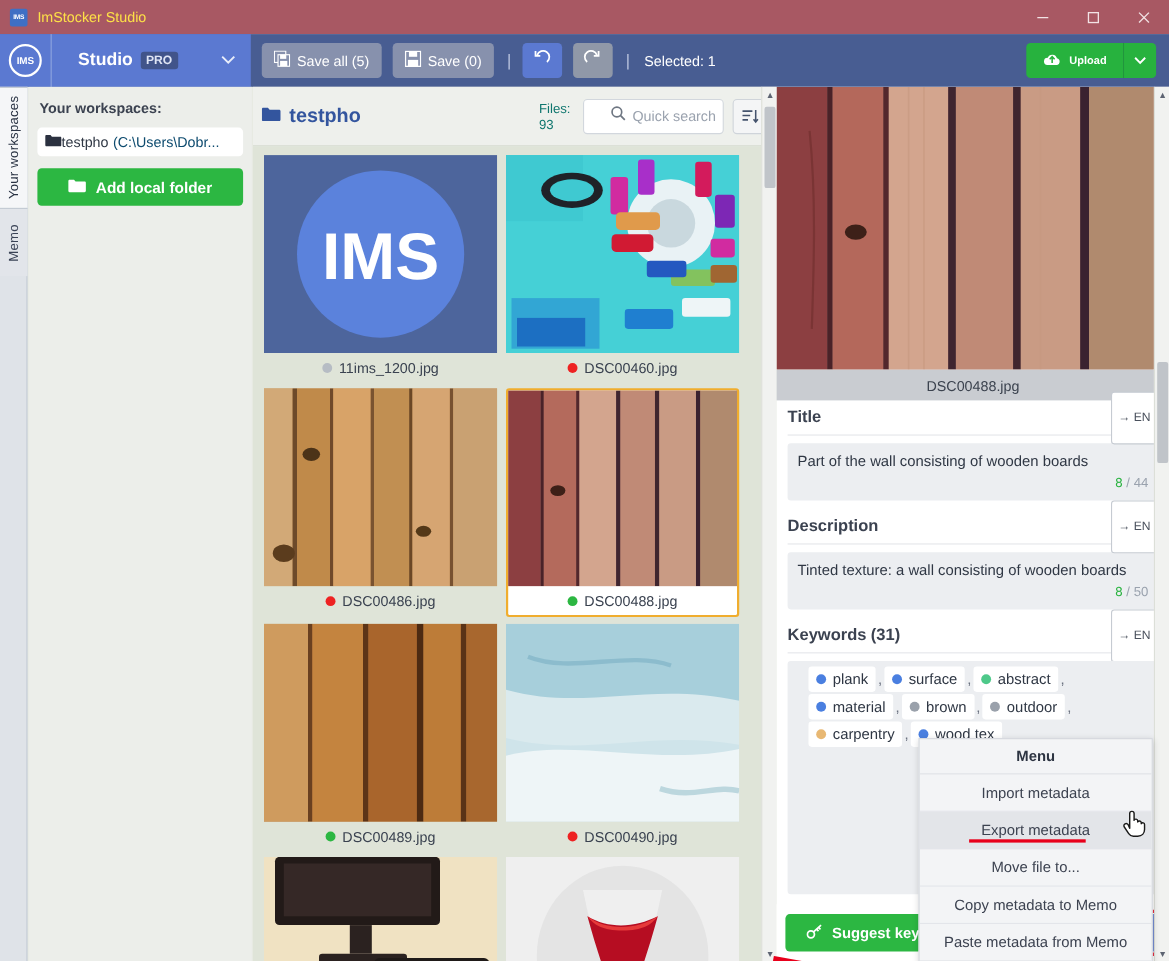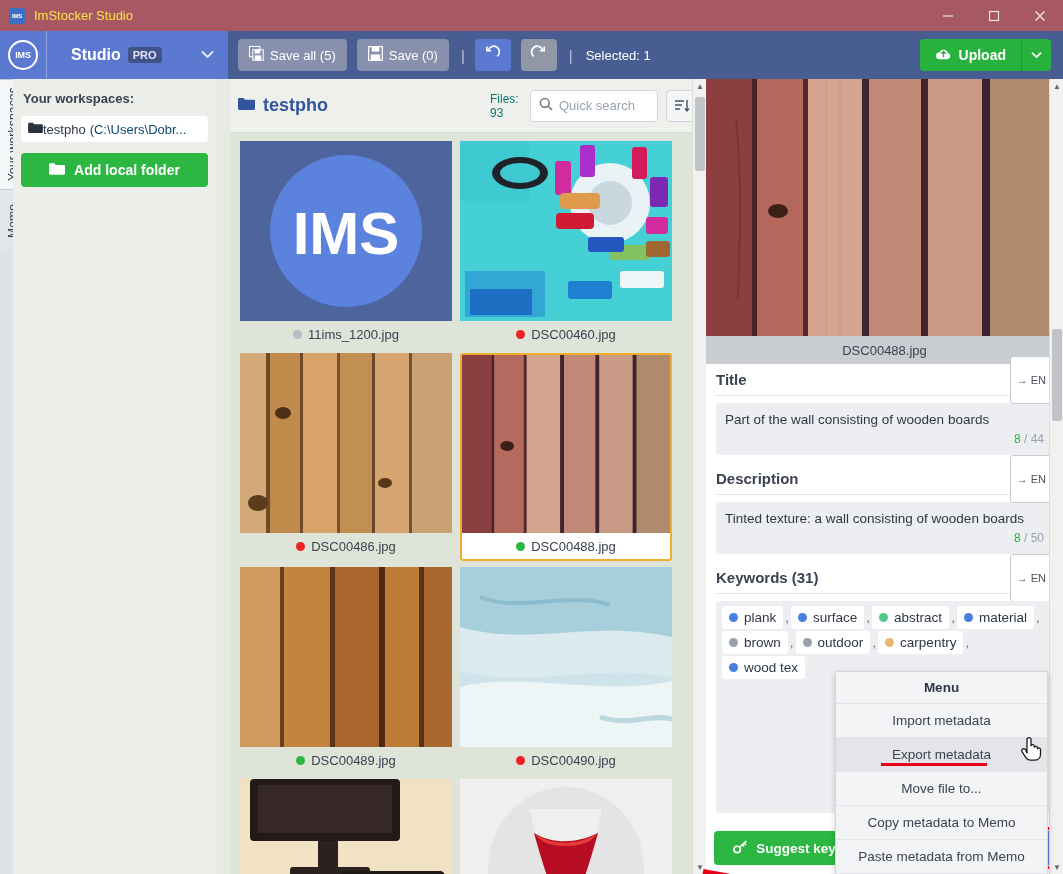--- a/index.html
+++ b/index.html
@@ -59,21 +59,21 @@
     display: flex; align-items: center; gap: 6px; padding: 0 11px; margin-left: 10px;
     cursor: pointer;
   }
   .tbar-btn.blue { background: #5b79d1; width: 36px; justify-content: center; padding: 0; }
   .tbar-btn.grey { background: #9098a8; width: 36px; justify-content: center; padding: 0; }
   .tbar-sep { color: #b9c3de; margin: 0 0 0 12px; font-size: 15px; }
   .selected-txt { color: #ffffff; font-size: 13px; margin-left: 13px; }
   .upload-wrap { margin-left: auto; margin-right: 12px; display: flex; }
   .upload-btn {
     background: #27b23e; color: #fff; border: none; height: 32px;
-    border-radius: 4px 0 0 4px; font-size: 14px; font-weight: bold;
+    border-radius: 4px 0 0 4px; font-size: 10px; font-weight: bold;
     display: flex; align-items: center; gap: 7px; padding: 0 15px;
     font-family: inherit; cursor: pointer;
   }
   .upload-caret {
     background: #27b23e; color: #fff; border: none; height: 32px; width: 30px;
     border-left: 1px solid #1d9a32; border-radius: 0 4px 4px 0;
     display: flex; align-items: center; justify-content: center; font-size: 11px; cursor: pointer;
   }
 
   
@@ -89,21 +89,21 @@
     writing-mode: vertical-rl; transform: rotate(180deg);
     font-size: 12px; color: #3a4356; letter-spacing: 0.2px;
     border-bottom: 1px solid #c4cbd4; cursor: pointer;
   }
   .rail-tab.active { background: #f5f6f8; color: #2b3445; }
   .rail-tab.t1 { height: 110px; }
   .rail-tab.t2 { height: 62px; background: #e2e5ea; }
 
   
   .ws {
-    position: absolute; left: 13px; top: 0; width: 203px; height: 795px;
+    position: absolute; left: 26px; top: 0; width: 203px; height: 795px;
     background: #eceeea;
   }
   .ws-title { font-size: 13px; font-weight: bold; color: #3b4250; margin: 12px 0 0 10px; }
   .ws-item {
     margin: 10px 8px 0 8px; background: #ffffff; border-radius: 4px;
     height: 26px; display: flex; align-items: center; padding: 0 7px;
     font-size: 13px; color: #2f3744; overflow: hidden; white-space: nowrap; cursor: pointer;
   }
   .ws-item .path { color: #0c4a6e; margin-left: 4px; }
   .ws-add {
@@ -125,21 +125,21 @@
   .folder-name {
     display: flex; align-items: center; gap: 7px;
     color: #33559e; font-size: 18px; font-weight: bold;
   }
   .files-count {
     margin-left: auto; font-size: 12px; color: #0f766e; line-height: 14px;
     text-align: left; width: 34px;
   }
   .search-box {
     width: 128px; height: 32px; background: #fff; border: 1px solid #d2d7dd;
-    border-radius: 4px; display: flex; align-items: center; gap: 6px; padding: 0 8px;
+    border-radius: 4px; display: flex; align-items: center; gap: 6px; padding: 0 24px;
     margin-left: 6px;
   }
   .search-box input {
     border: none; outline: none; font-size: 13px; font-family: inherit;
     color: #454c58; width: 92px; background: transparent;
   }
   .search-box input::placeholder { color: #9aa2ae; }
   .sort-btn {
     width: 32px; height: 32px; margin-left: 8px; background: #f4f5f6;
     border: 1px solid #cfd4da; border-radius: 4px; display: flex;
@@ -196,21 +196,21 @@
   }
   .field-box {
     background: #eceef1; border-radius: 3px; margin-top: 7px; padding: 7px 9px 3px 9px;
     font-size: 13.5px; color: #2f3744; line-height: 19px; cursor: text;
   }
   .field-counter { text-align: right; font-size: 12px; color: #9aa2ae; padding: 1px 0 3px 0; }
   .field-counter b { color: #27b23e; font-weight: normal; }
 
   .kw-area {
     position: relative; margin-top: 7px; background: #eceef1; border-radius: 3px;
-    height: 212px; padding: 5px 6px; overflow: hidden;
+    height: 212px; padding: 5px 19px; overflow: hidden;
     display: flex; flex-wrap: wrap; align-content: flex-start; gap: 2px 1px;
     font-size: 13.5px; color: #2f3744;
   }
   .kw {
     background: #fff; border-radius: 3px; padding: 3px 7px; height: 23px;
     display: inline-flex; align-items: center; gap: 6px; cursor: pointer;
   }
   .kw-comma { color: #6b7280; padding: 3px 1px; align-self: center; }
 
   

